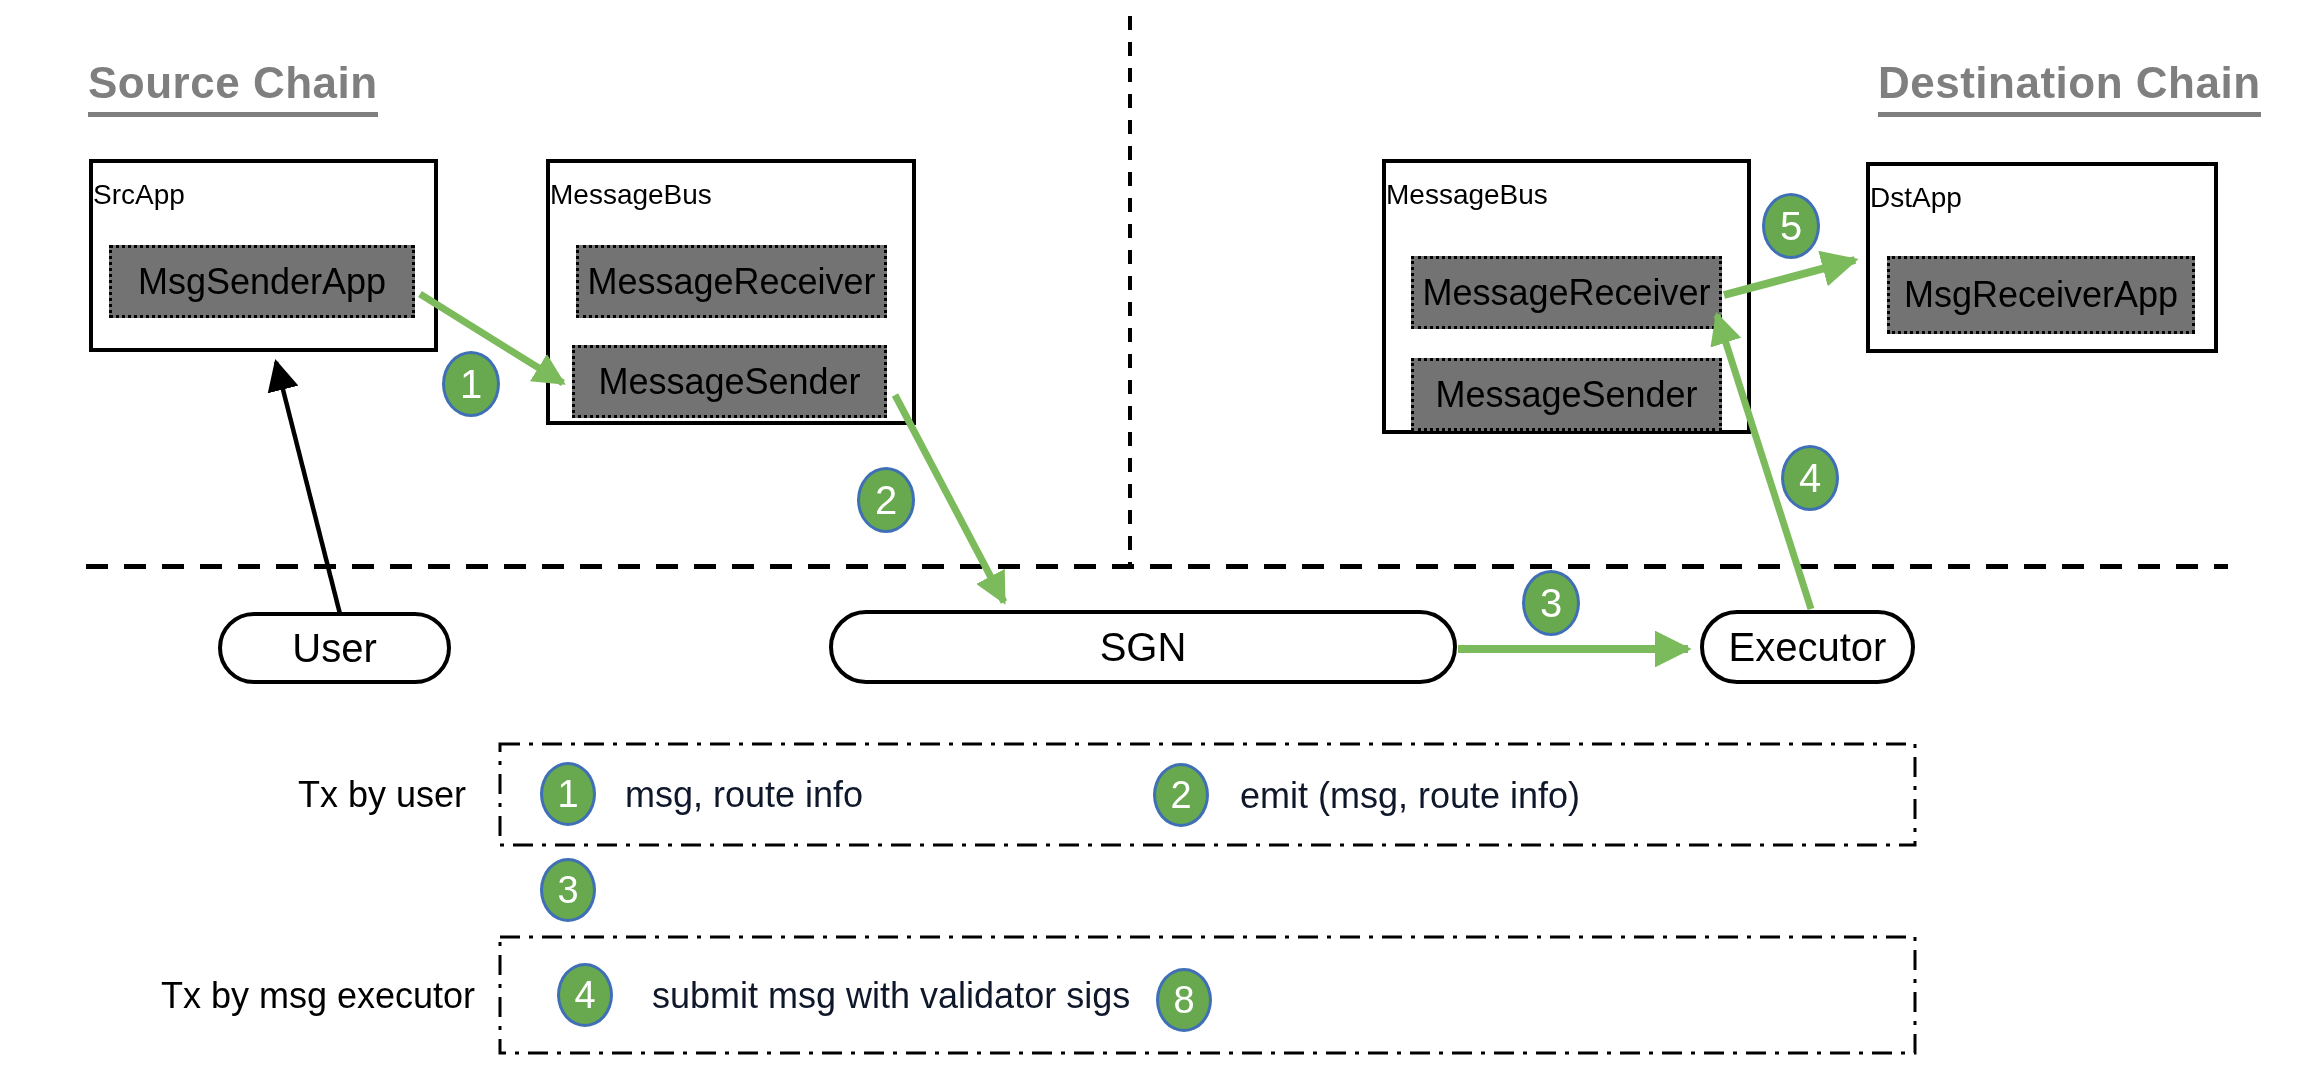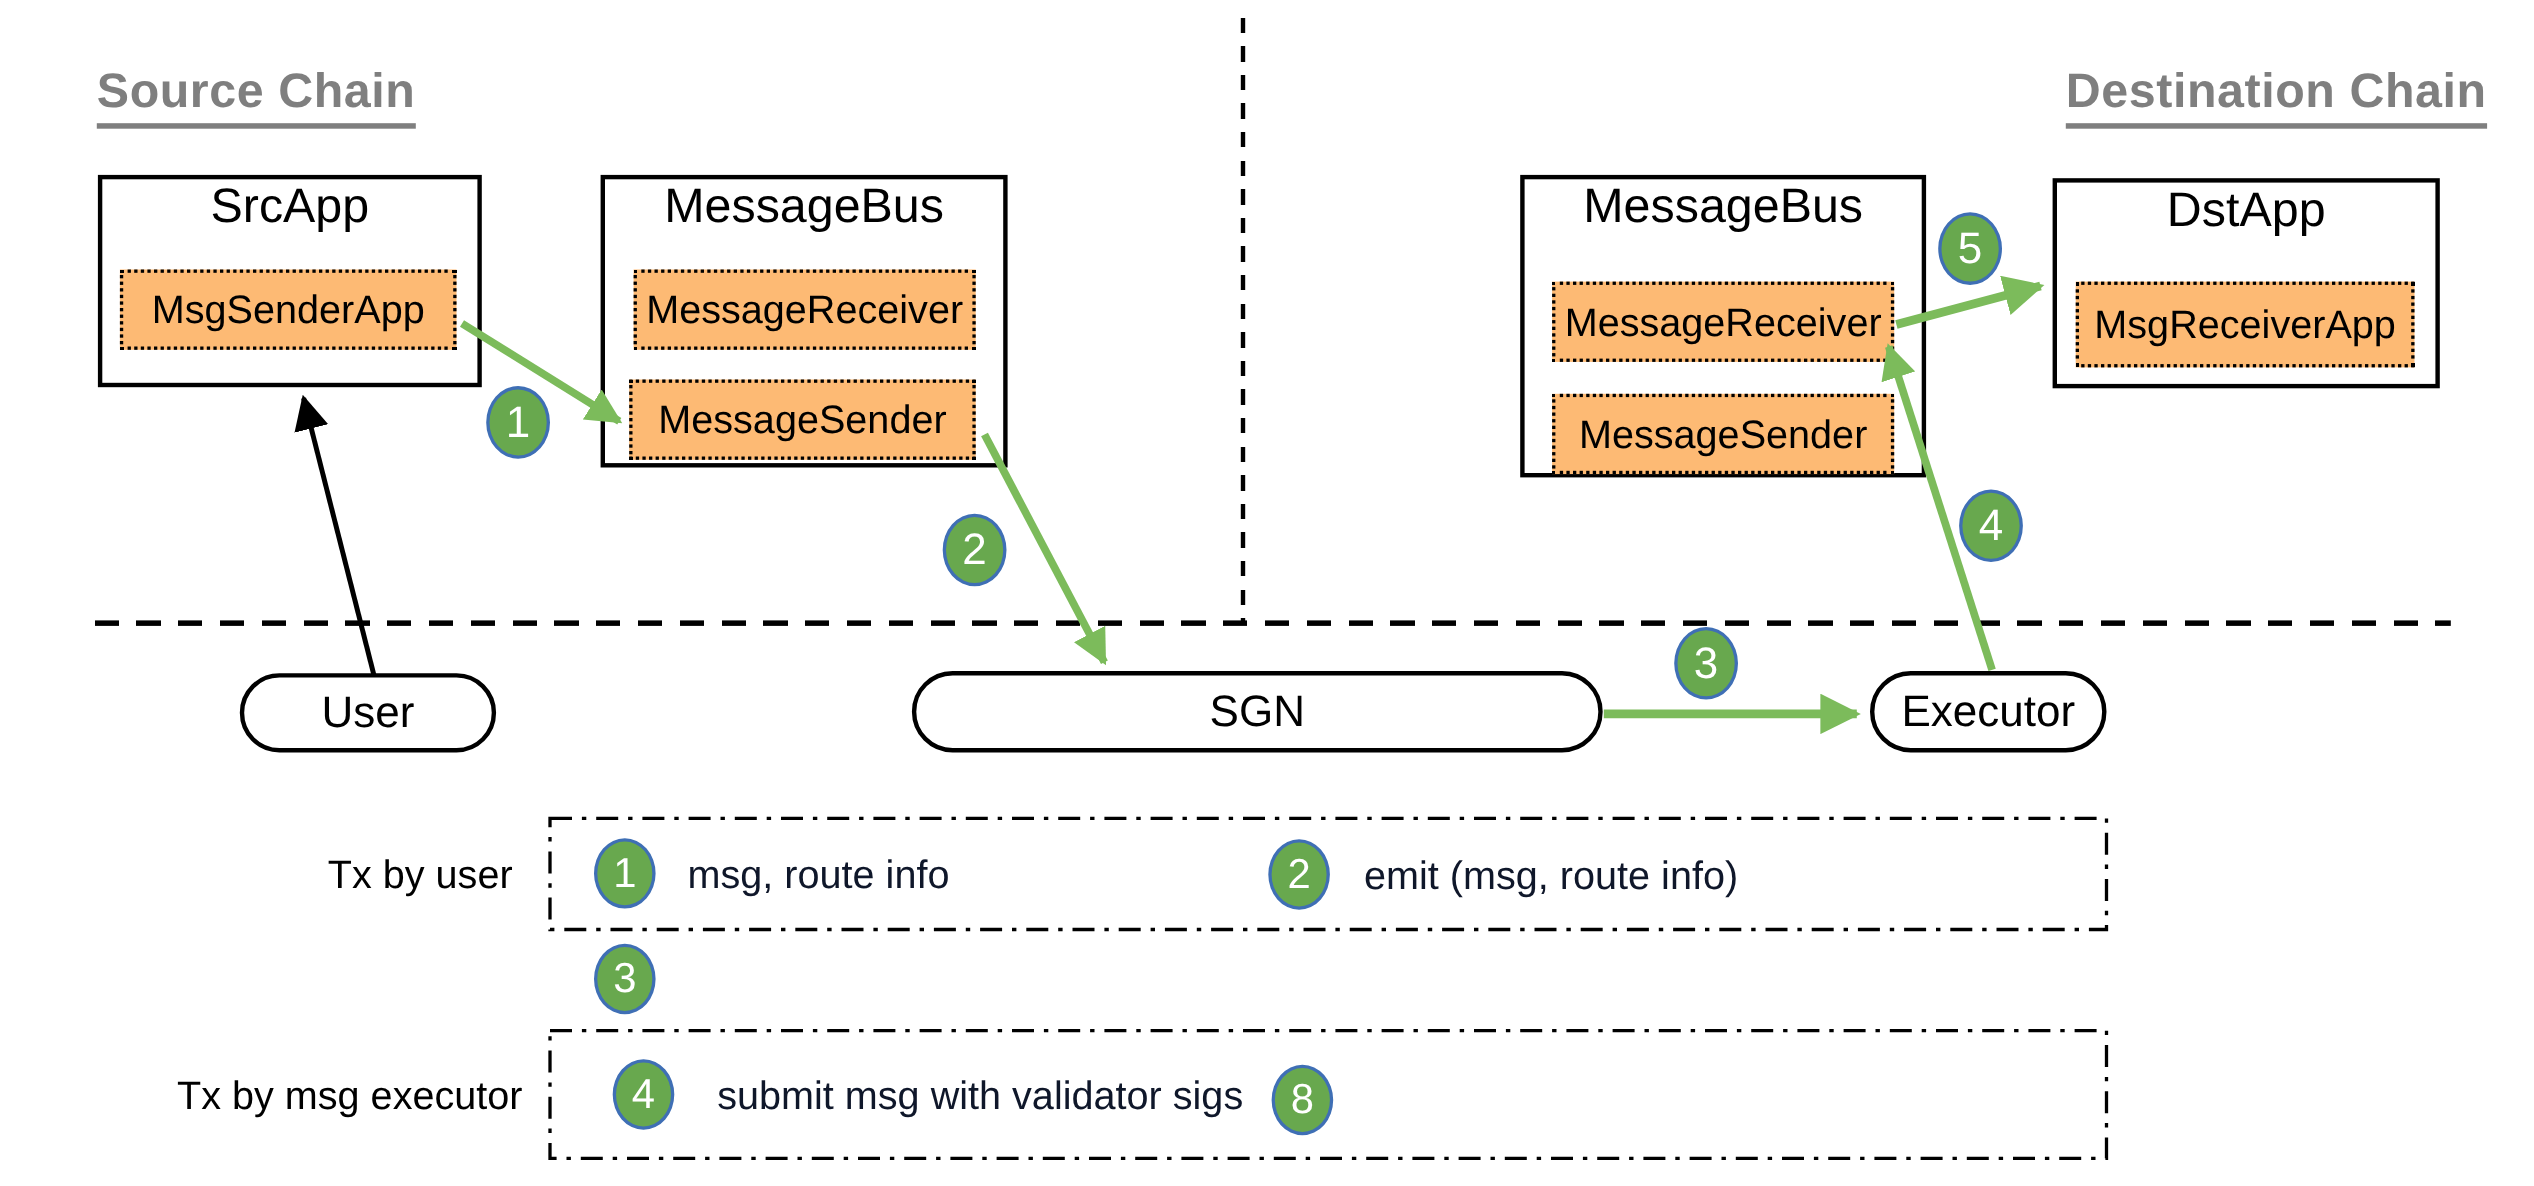--- a/index.html
+++ b/index.html
@@ -10,25 +10,25 @@
   }
   .hdr {
     position:absolute; font-size:44px; font-weight:bold; color:#7f7f7f;
     border-bottom:5px solid #7f7f7f; padding-bottom:4px; letter-spacing:0.5px;
     z-index:2; white-space:nowrap;
   }
   .box {
     position:absolute; border:4px solid #000; background:#fff; z-index:2;
   }
   .box-title {
-    width:100%; text-align:center; font-size:44px; color:#000; 
+    width:100%; text-align:left; font-size:28px; color:#000; padding-top:16px;
     white-space:nowrap;
   }
   .dotted {
-    position:absolute; border:3px dotted #000; background:#fdba74;
+    position:absolute; border:3px dotted #000; background:#737373;
     display:flex; align-items:center; justify-content:center;
     font-size:36px; color:#000; z-index:3; white-space:nowrap;
   }
   .pill {
     position:absolute; border:4px solid #000; background:#fff; border-radius:44px;
     display:flex; align-items:center; justify-content:center;
     font-size:40px; color:#000; z-index:3; white-space:nowrap;
   }
   .badge {
     position:absolute; width:58px; height:66px; border-radius:50%;

